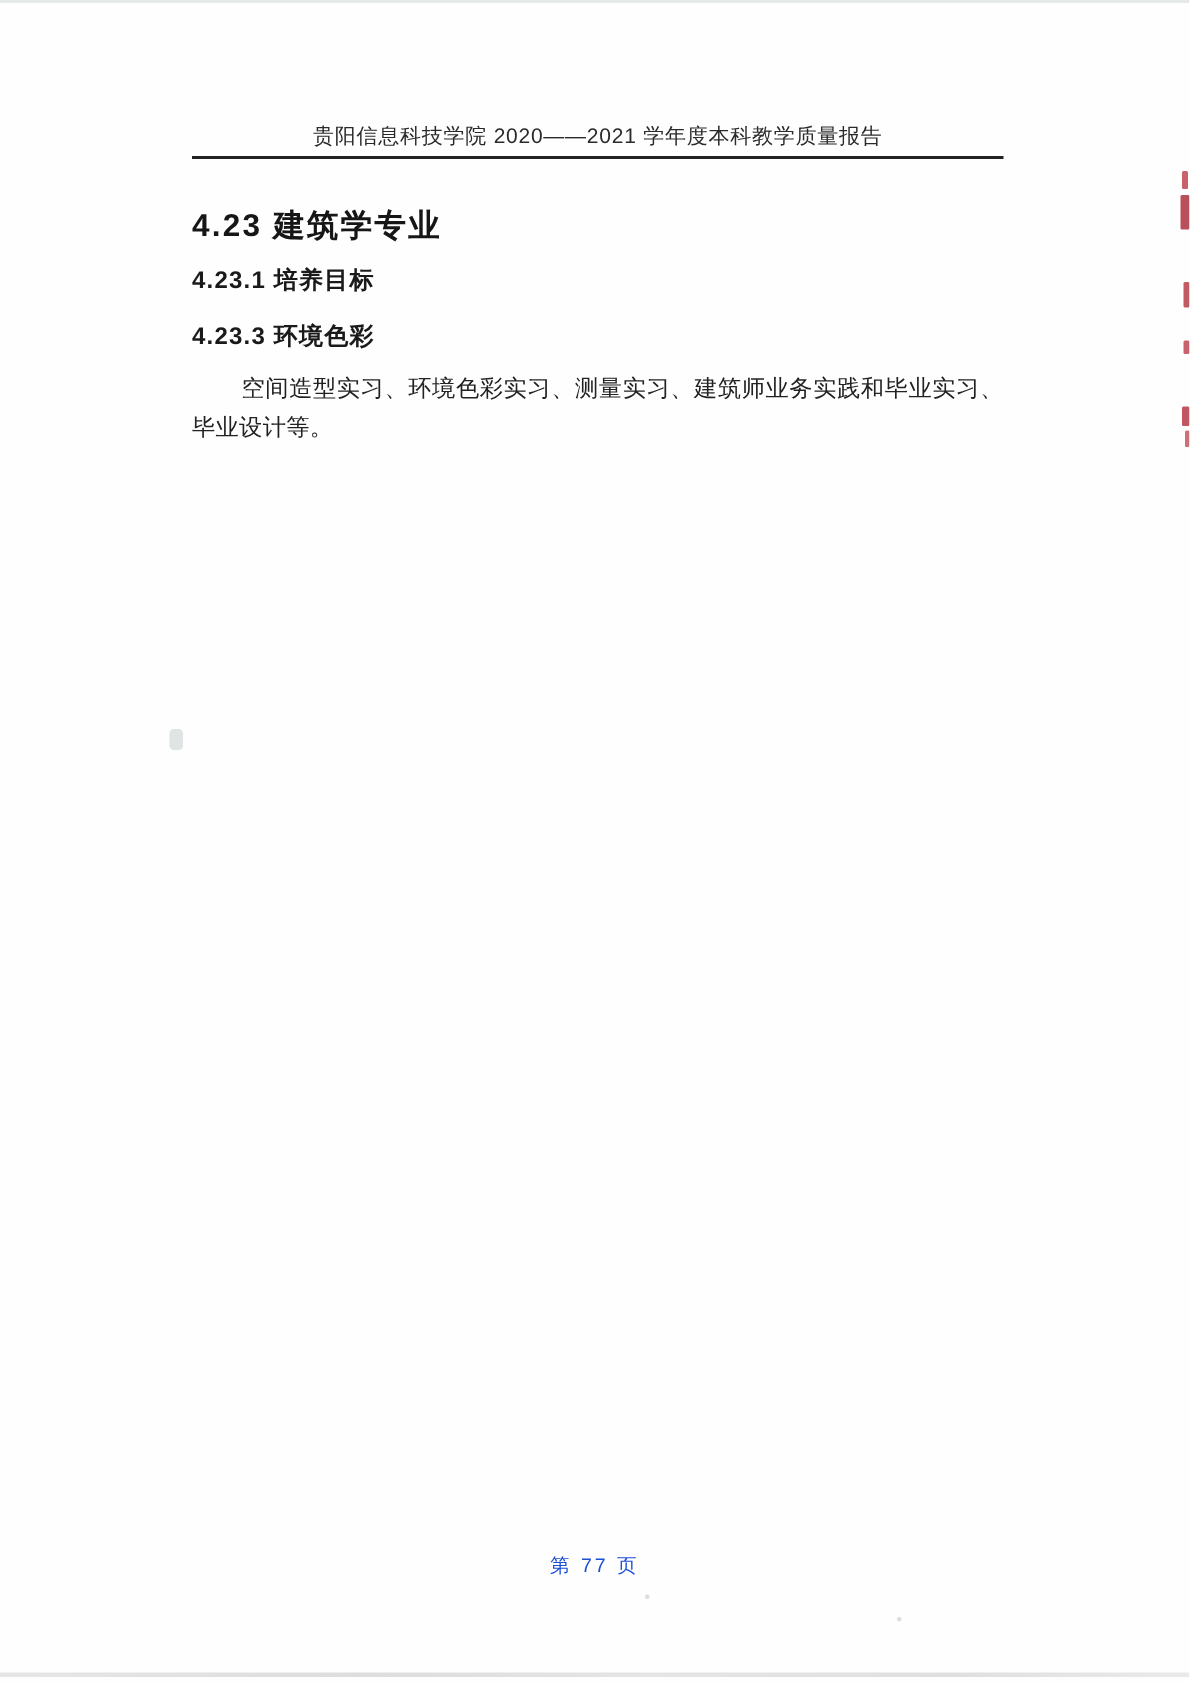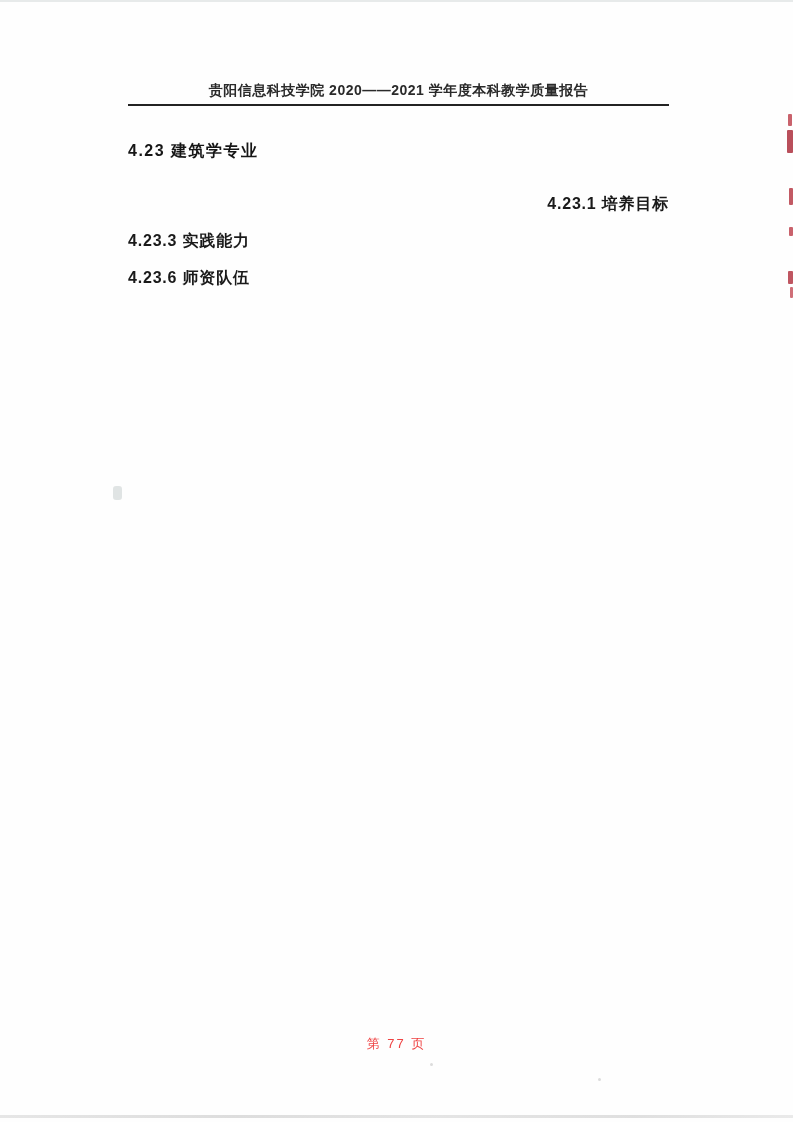--- a/index.html
+++ b/index.html
@@ -38,69 +38,68 @@
   .content {
     position: absolute;
     left: 128px;
     top: 0;
     width: 541px;
   }
   .page-header {
     padding-top: 82px;
     text-align: center;
     font-family: "Liberation Sans", "DejaVu Sans", sans-serif;
-    font-weight: 700;
+    font-weight: 400;
     font-size: 14px;
     letter-spacing: 0.5px;
     color: #2a2a2a;
     border-bottom: 2px solid #232323;
     padding-bottom: 4px;
   }
   .doc-title {
     margin: 30px 0 0 0;
     font-family: "Liberation Sans", "DejaVu Sans", sans-serif;
     font-weight: 700;
-    font-size: 16px;
+    font-size: 21px;
     letter-spacing: 1.5px;
     line-height: 30px;
     color: #161616;
   }
   .sec-heading {
     margin: 13px 0 10px 0;
     font-family: "Liberation Sans", "DejaVu Sans", sans-serif;
     font-weight: 700;
     font-size: 16px;
     letter-spacing: 0.8px;
     line-height: 24px;
     color: #1a1a1a;
   }
   .sec-heading.first {
-    margin-top: 26px;
-    text-align: right;
+    margin-top: 10px;
   }
   .para {
     margin: 0;
     font-size: 15.5px;
     line-height: 26px;
     text-align: justify;
     text-justify: inter-ideograph;
     text-indent: 33px;
     letter-spacing: 0.2px;
     color: #222;
   }
   .page-footer {
     position: absolute;
     left: 0;
     right: 0;
     top: 1035px;
     text-align: center;
     font-family: "Liberation Sans", "DejaVu Sans", sans-serif;
     font-size: 13px;
     letter-spacing: 2px;
-    color: #ef4444;
+    color: #1d4ed8;
   }
   
   .red-mark { position: absolute; border-radius: 1px; }
   .rm1 { left: 788px; top: 114px; width: 4px; height: 12px; background: #c9626c; }
   .rm2 { left: 787px; top: 130px; width: 6px; height: 23px; background: #b94f5b; }
   .rm3 { left: 789px; top: 188px; width: 4px; height: 17px; background: #c25a64; }
   .rm4 { left: 789px; top: 227px; width: 4px; height: 9px;  background: #c9626c; }
   .rm5 { left: 788px; top: 271px; width: 5px; height: 13px; background: #bf5661; }
   .rm6 { left: 790px; top: 287px; width: 3px; height: 11px; background: #cf6f78; }
   .smudge {
@@ -129,30 +128,28 @@
     <h1 class="doc-title">4.23 建筑学专业</h1>
 
     <section>
       <h2 class="sec-heading first">4.23.1 培养目标</h2>
     </section>
 
     <section>
     </section>
 
     <section>
-      <h2 class="sec-heading">4.23.3 实践能力</h2>
+      <h2 class="sec-heading">4.23.3 环境色彩</h2>
+      <p class="para">空间造型实习、环境色彩实习、测量实习、建筑师业务实践和毕业实习、毕业设计等。</p>
     </section>
 
     <section>
     </section>
 
 
-    <section>
-      <h2 class="sec-heading">4.23.6 师资队伍</h2>
-    </section>
 
   </div>
 
   <div class="page-footer">第 77 页</div>
 
   <div class="red-mark rm1"></div>
   <div class="red-mark rm2"></div>
   <div class="red-mark rm3"></div>
   <div class="red-mark rm4"></div>
   <div class="red-mark rm5"></div>

